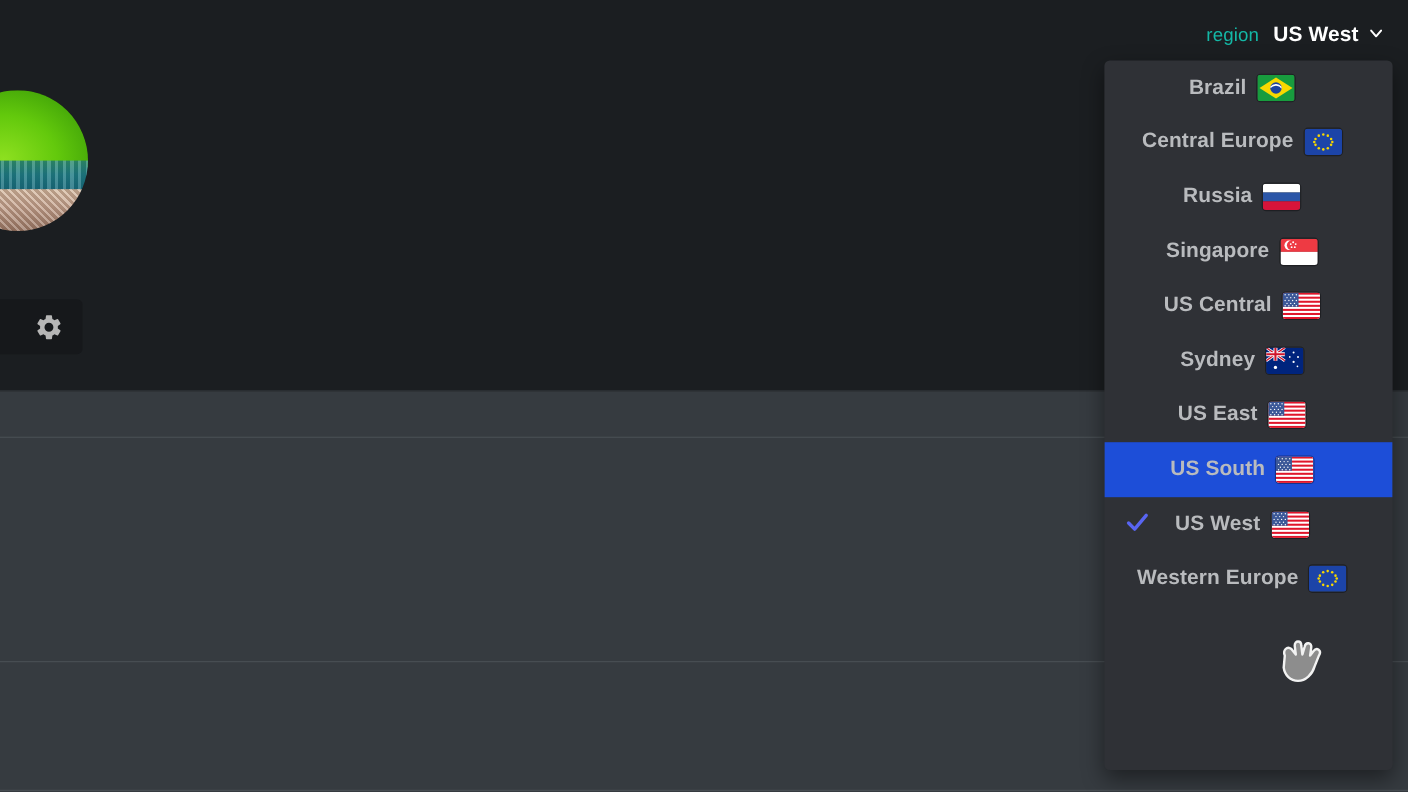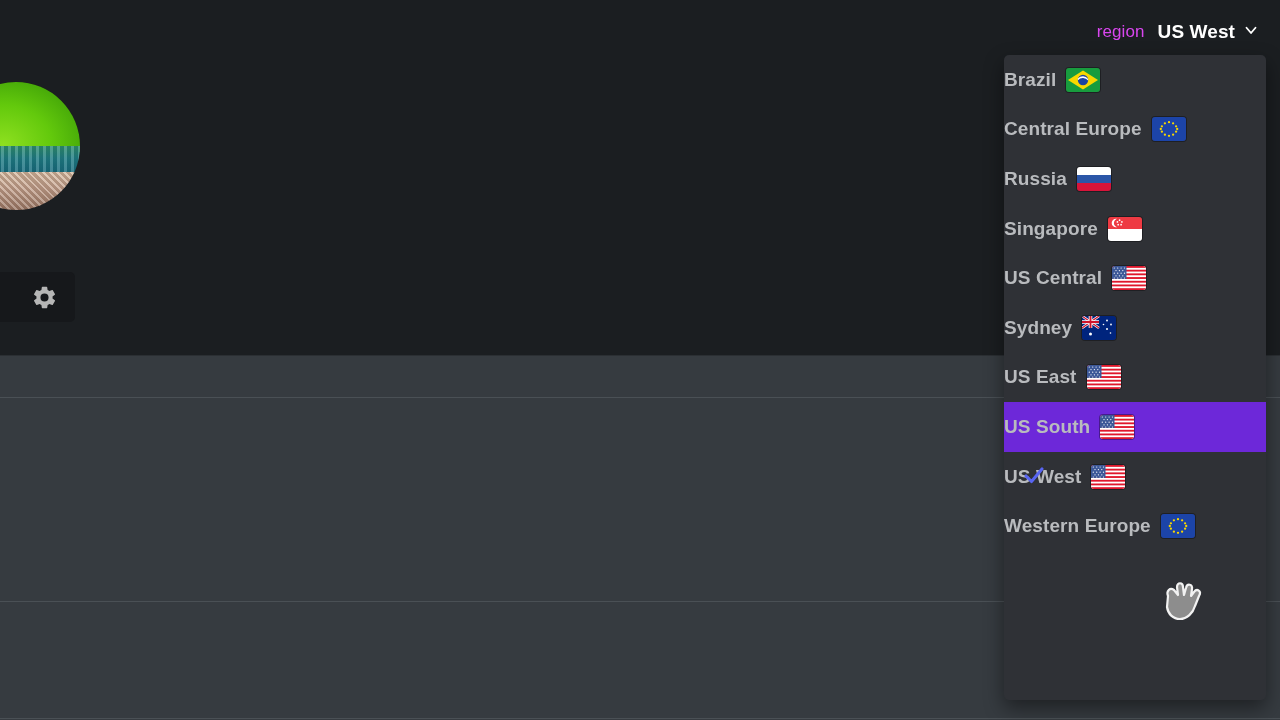--- a/index.html
+++ b/index.html
@@ -138,21 +138,21 @@
   .region-control {
     position: absolute;
     right: 20px;
     top: 18px;
     display: flex;
     align-items: center;
     gap: 13px;
     height: 28px;
   }
   .region-label {
-    color: #d946ef;
+    color: #14b8a6;
     font-size: 17px;
     font-weight: 400;
     letter-spacing: 0.1px;
   }
   .region-value-wrap {
     display: flex;
     align-items: center;
     gap: 7px;
     cursor: pointer;
   }
@@ -174,26 +174,26 @@
     background: #2f3136;
     border-radius: 5px;
     box-shadow: 0 8px 20px rgba(0,0,0,0.45);
     overflow: hidden;
   }
   .dd-item {
     position: relative;
     height: 49.6px;
     display: flex;
     align-items: center;
-    justify-content: flex-start;
+    justify-content: center;
     padding-right: 12px;
     box-sizing: border-box;
     cursor: pointer;
   }
-  .dd-item.hovered { background: #6d28d9; }
+  .dd-item.hovered { background: #1d4ed8; }
   .dd-label {
     color: #b9bbbe;
     font-size: 19px;
     font-weight: bold;
     letter-spacing: 0.1px;
     margin-right: 10px;
     white-space: nowrap;
   }
   .dd-check {
     position: absolute;

